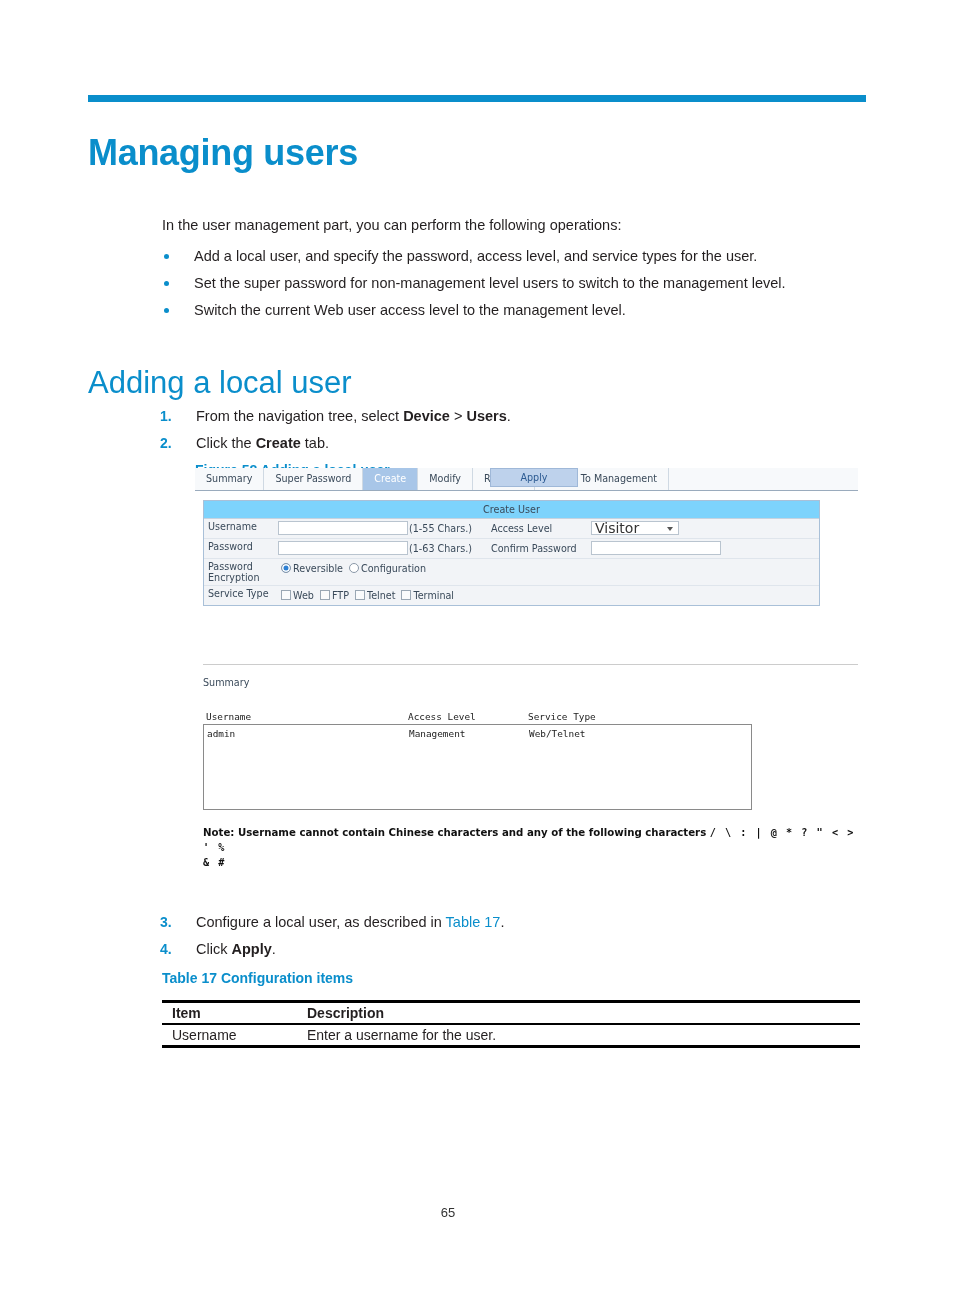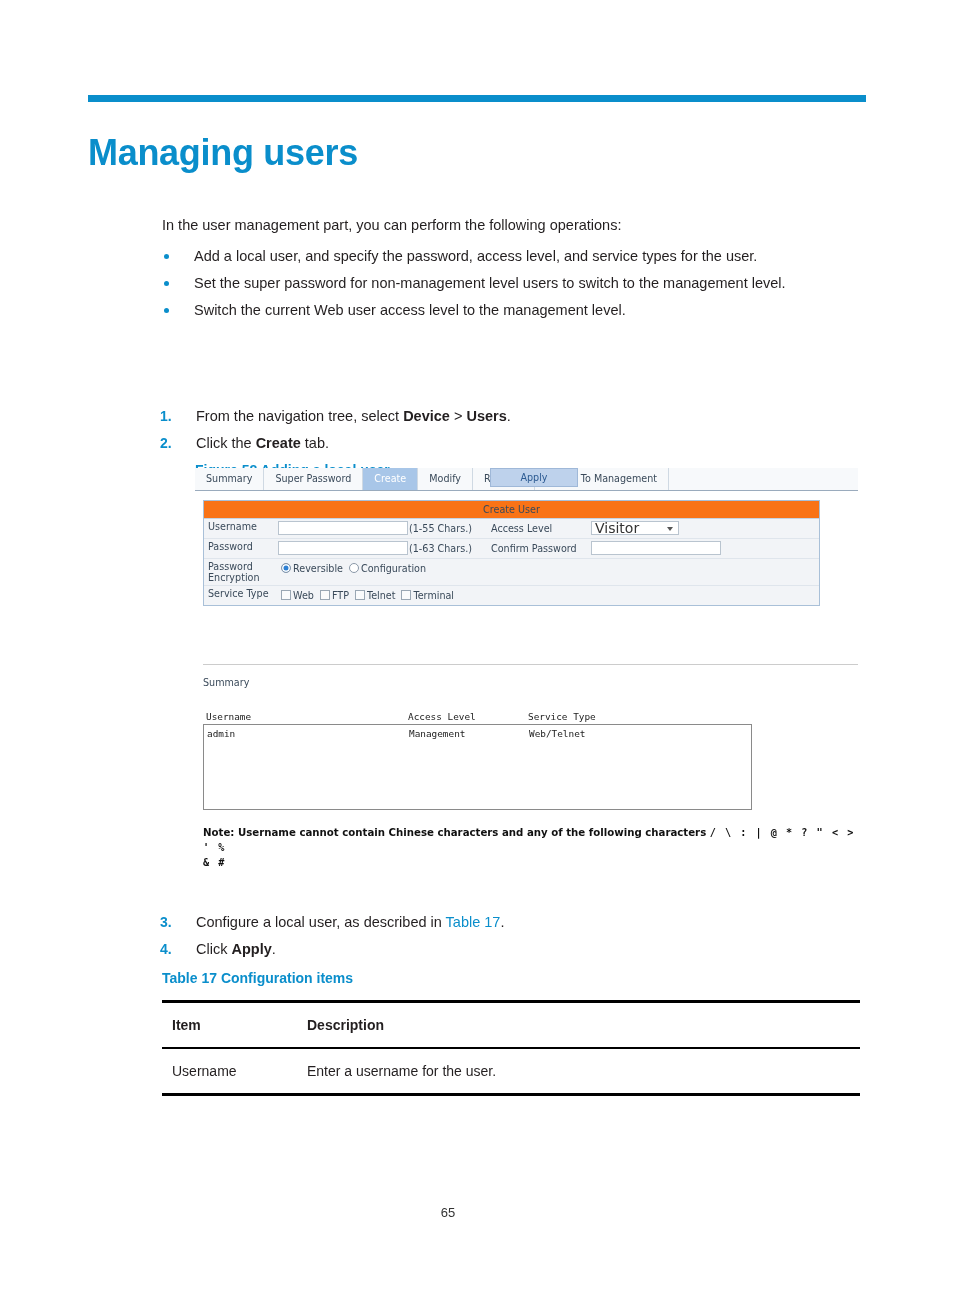--- a/index.html
+++ b/index.html
@@ -154,21 +154,21 @@
     border: 1px solid #a9c0d8;
     background: #f2f4f7;
     font-size: 9.6px;
   }
   .form-title {
     height: 17px;
     line-height: 17px;
     text-align: center;
     border-bottom: 1px solid #c6d3e0;
     color: #3a4a5a;
-    background: #f97316;
+    background: #7dd3fc;
   }
   .frow {
     display: flex;
     align-items: stretch;
     border-bottom: 1px solid #dfe5ec;
     min-height: 19px;
   }
   .frow:last-child { border-bottom: none; }
   .flabel {
     width: 74px;
@@ -338,21 +338,21 @@
   .tbl {
     position: absolute;
     left: 162px; top: 1000px;
     width: 698px;
   }
   .tbl-rule-top { height: 3px; background: #000; }
   .tbl-rule-mid { height: 2px; background: #000; }
   .tbl-rule-bot { height: 3px; background: #000; }
   .tbl-row {
     display: flex;
-    height: 44px;
+    height: 20px;
     align-items: center;
     font-size: 14px;
   }
   .tbl-row.head { font-weight: bold; }
   .tc1 { width: 145px; flex: none; padding-left: 10px; box-sizing: border-box; }
   .tc2 { flex: 1; }
 
   .pagenum {
     position: absolute;
     left: 0; top: 1205px;
@@ -381,20 +381,21 @@
     <div class="bullet-row">
       <span class="bullet-dot"></span>
       <span class="bullet-txt">Set the super password for non-management level users to switch to the management level.</span>
     </div>
     <div class="bullet-row">
       <span class="bullet-dot"></span>
       <span class="bullet-txt">Switch the current Web user access level to the management level.</span>
     </div>
   </div>
 
+  <h2 class="h2">Adding a local user</h2>
 
   <div class="steps-a">
     <div class="step-row">
       <span class="step-num">1.</span>
       <span class="step-txt"><span>From the navigation tree, select </span><span class="b">Device</span><span> &gt; </span><span class="b">Users</span><span>.</span></span>
     </div>
     <div class="step-row">
       <span class="step-num">2.</span>
       <span class="step-txt"><span>Click the </span><span class="b">Create</span><span> tab.</span></span>
     </div>

